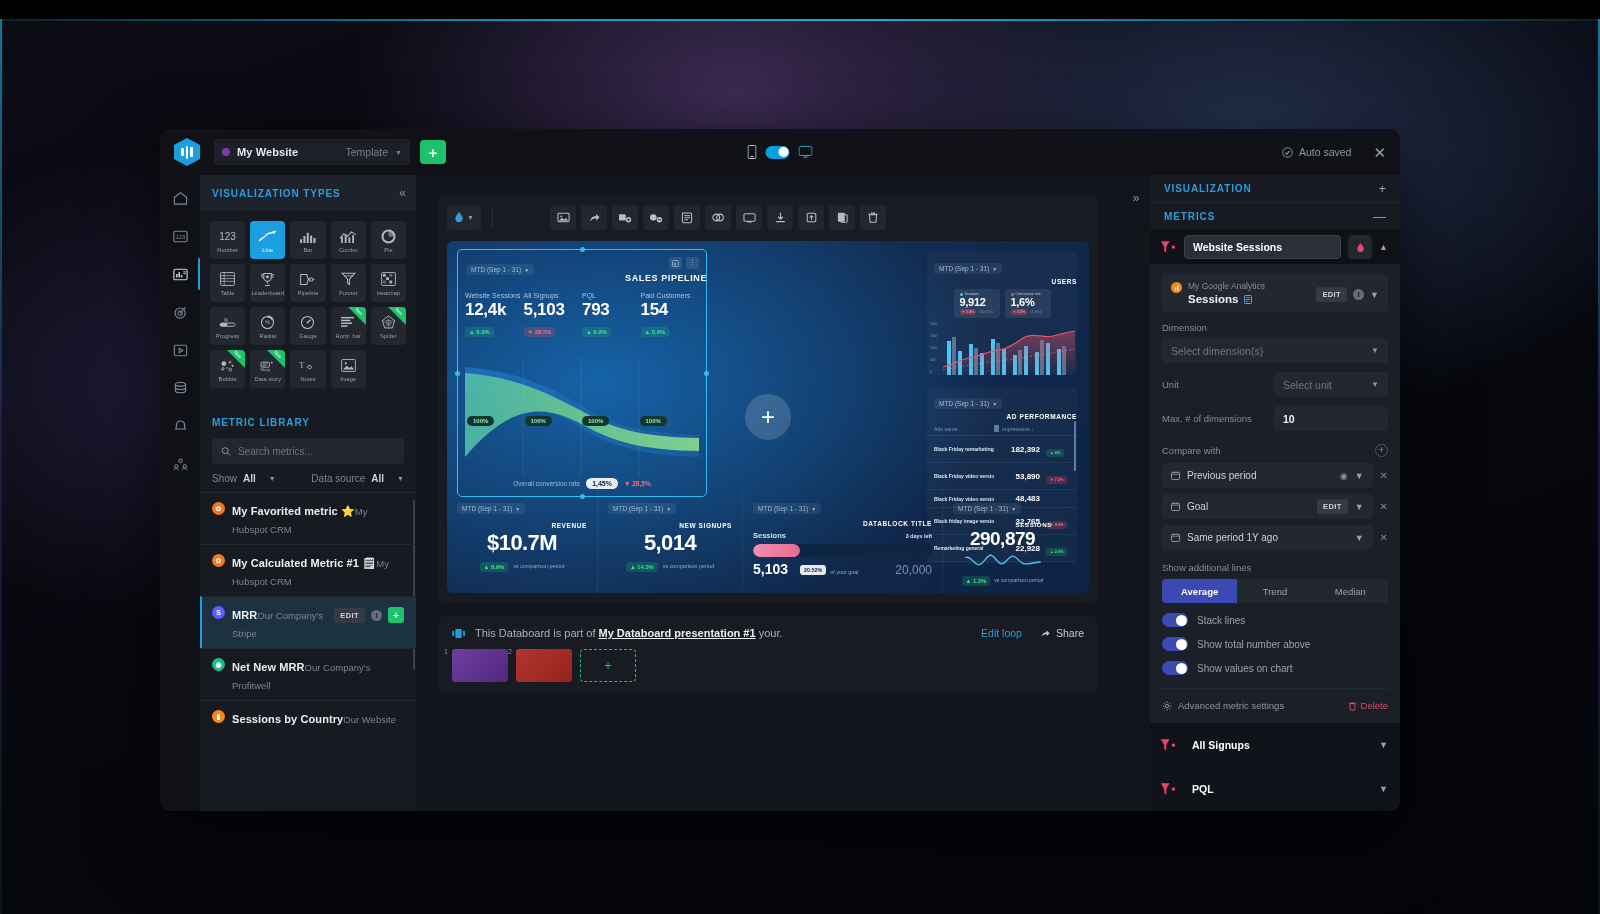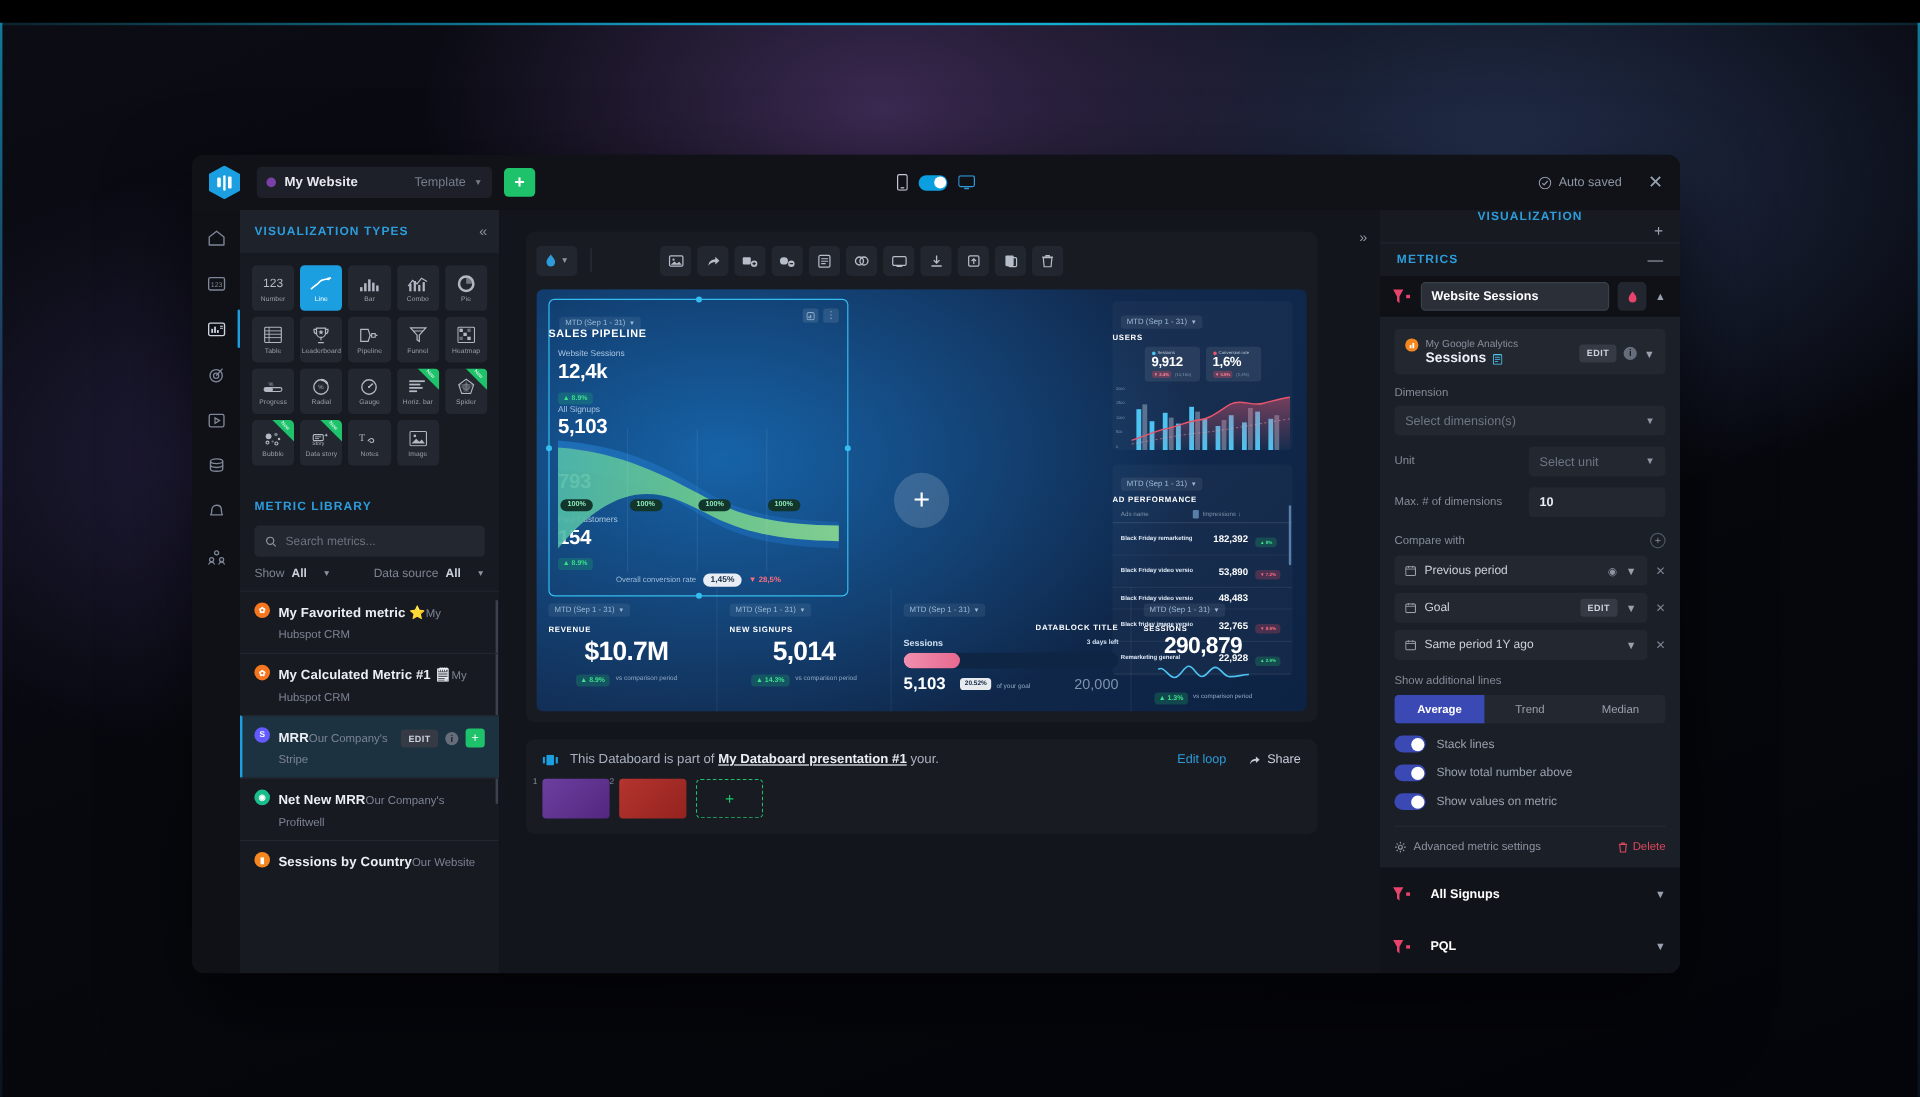--- a/index.html
+++ b/index.html
@@ -164,21 +164,21 @@
              linear-gradient(135deg,#0f2a52 0%,#122b50 40%,#0d2344 100%);}
   .wsel { position:absolute; border:1px solid #34bdf0; border-radius:5px; }
   .wsel .h { position:absolute; width:5px; height:5px; border-radius:50%; background:#34bdf0;}
   .wsel .h.t { top:-3px; left:50%; margin-left:-2.5px;}
   .wsel .h.b { bottom:-3px; left:50%; margin-left:-2.5px;}
   .wsel .h.l { left:-3px; top:50%; margin-top:-2.5px;}
   .wsel .h.r { right:-3px; top:50%; margin-top:-2.5px;}
   .wid { position:absolute; }
   .dpill { color:#9dbbd9; font-size:6.5px; background:rgba(255,255,255,.07);
            padding:2px 5px; border-radius:3px; display:inline-flex; gap:3px; align-items:center;}
-  .wtitle { color:#fff; font-weight:700; letter-spacing:.6px; text-align:left;}
+  .wtitle { color:#fff; font-weight:700; letter-spacing:.6px; text-align:right;}
 
   .bigplus { position:absolute; left:50%; top:50%; transform:translate(-50%,-50%);
              width:46px; height:46px; border-radius:50%; background:rgba(255,255,255,.16);
              display:flex; align-items:center; justify-content:center; color:#fff;
              font-size:24px; line-height:1; cursor:pointer;}
 
   .kpi .k-l { color:#a9c4de; font-size:7px; }
   .kpi .k-v { color:#fff; font-size:17px; font-weight:700; letter-spacing:-.3px; margin-top:1px;}
   .chip { font-size:5.8px; font-weight:700; padding:2px 4px; border-radius:3px;
           display:inline-block; margin-top:3px;}
@@ -210,21 +210,21 @@
   .thumbadd { width:56px; height:33px; border:1px dashed #1ec26b; border-radius:4px;
               display:flex; align-items:center; justify-content:center; color:#1ec26b;
               font-size:13px; cursor:pointer;}
 
   
   .rightcol { width:280px; flex:0 0 280px; background:#13151c; display:flex;}
   .rrail { width:30px; flex:0 0 30px; display:flex; justify-content:center; padding-top:16px;}
   .rrail .ch { color:#8d94a2; font-size:12px; letter-spacing:-2px; cursor:pointer;}
   .rpanel { flex:1; background:#171a21; display:flex; flex-direction:column; min-width:0;}
   .rhead { height:34px; display:flex; align-items:center; padding:0 14px;
-           border-bottom:1px solid #21252d;flex-direction:column;}
+           border-bottom:1px solid #21252d;}
   .rhead .t { color:#2d9cdb; font-size:10px; font-weight:700; letter-spacing:.9px;}
   .rhead .ic { margin-left:auto; color:#9aa1ae; font-size:13px; line-height:1; cursor:pointer;}
   .mrowhead { height:32px; display:flex; align-items:center; padding:0 14px;}
   .mrowhead .t { color:#2d9cdb; font-size:10px; font-weight:700; letter-spacing:.9px;}
   .mrowhead .ic { margin-left:auto; color:#9aa1ae; font-size:13px; line-height:1; cursor:pointer;}
 
   .metbar { display:flex; align-items:center; gap:7px; padding:5px 12px 5px 10px;
             background:#0f1117;}
   .metbar.alt { background:#10131a; padding-top:10px; padding-bottom:10px;}
   .funicon { width:17px; height:14px; flex:0 0 17px; display:flex; align-items:center;}
@@ -759,21 +759,21 @@
                 <span style="width:13px;height:12px;background:rgba(255,255,255,.1);border-radius:2px;display:flex;align-items:center;justify-content:center;">
                   <svg width="7" height="7" viewBox="0 0 8 8">
                       <rect x="0.6" y="0.6" width="6.8" height="6.8" rx="1" fill="none" stroke="#9dbbd9" stroke-width=".9"></rect>
                       <rect x="2" y="4" width="1" height="2" fill="#9dbbd9"></rect>
                       <rect x="3.6" y="2.8" width="1" height="3.2" fill="#9dbbd9"></rect>
                     </svg>
                 </span>
                 <span style="width:13px;height:12px;background:rgba(255,255,255,.1);border-radius:2px;color:#9dbbd9;font-size:8px;display:flex;align-items:center;justify-content:center;line-height:1;">⋮</span>
               </div>
               <div class="wtitle" style="font-size:9px;margin-top:24px;">SALES PIPELINE</div>
-              <div id="pipestages" style="display:flex;padding:9px 8px 0;flex-direction:column;">
+              <div id="pipestages" style="display:flex;padding:9px 8px 0;">
                   <div class="kpi" style="flex: 1 1 0%; text-align: left;"><div class="k-l">Website Sessions</div><div class="k-v">12,4k</div><span class="chip up">▲ 8.9%</span></div>
                   <div class="kpi" style="flex: 1 1 0%; text-align: left;"><div class="k-l">All Signups</div><div class="k-v">5,103</div><span class="chip dn">▼ 28.5%</span></div>
                   <div class="kpi" style="flex: 1 1 0%; text-align: left;"><div class="k-l">PQL</div><div class="k-v">793</div><span class="chip up">▲ 8.9%</span></div>
                   <div class="kpi" style="flex: 1 1 0%; text-align: left;"><div class="k-l">Paid Customers</div><div class="k-v">154</div><span class="chip up">▲ 8.9%</span></div>
                 </div>
 
               <svg viewBox="0 0 250 120" style="position:absolute;left:0;top:108px;width:250px;height:120px;">
                 <defs>
                   <linearGradient id="fg1" x1="0" y1="0" x2="1" y2="0">
                     <stop offset="0%" stop-color="#4fb9a9"></stop>
@@ -1165,21 +1165,21 @@
                 <div class="tgrow">
                   <span class="tg">
                     <i></i>
                   </span>
                   <span class="tglbl">Show total number above</span>
                 </div>
                 <div class="tgrow">
                   <span class="tg">
                     <i></i>
                   </span>
-                  <span class="tglbl">Show values on metric</span>
+                  <span class="tglbl">Show values on chart</span>
                 </div>
               </div>
 
             <div class="advrow">
               <span class="a">
                 <svg width="10" height="10" viewBox="0 0 11 11">
                   <circle cx="5.5" cy="5.5" r="1.8" fill="none" stroke="#8d94a2" stroke-width="1.1"></circle>
                   <path d="M5.5 0.6v1.6M5.5 8.8v1.6M0.6 5.5h1.6M8.8 5.5h1.6M2 2l1.1 1.1M7.9 7.9 9 9M9 2 7.9 3.1M3.1 7.9 2 9" stroke="#8d94a2" stroke-width="1.1"></path>
                 </svg>
                 <span>Advanced metric settings</span>

